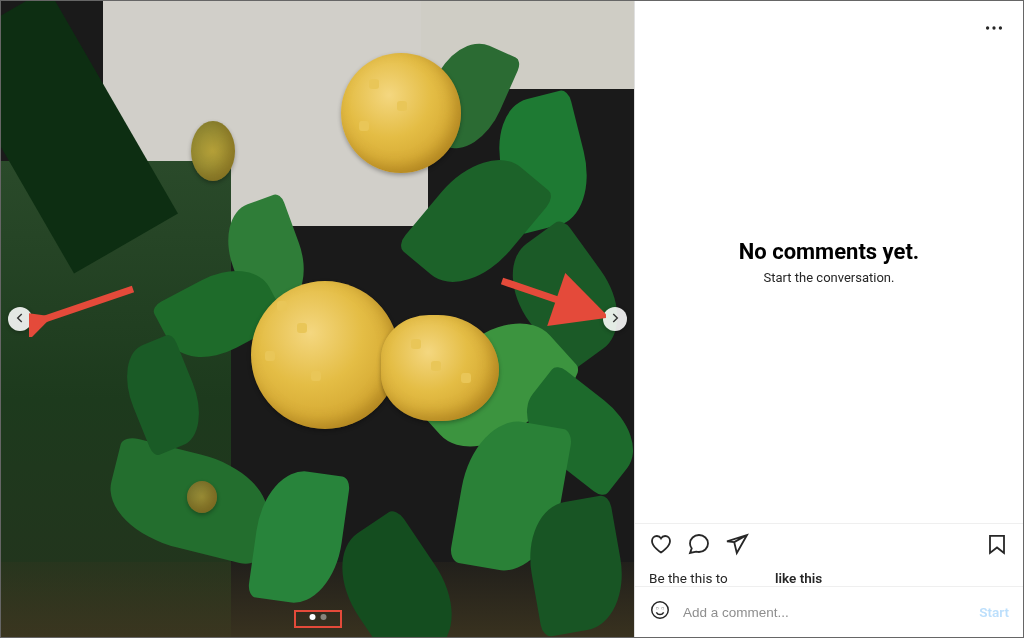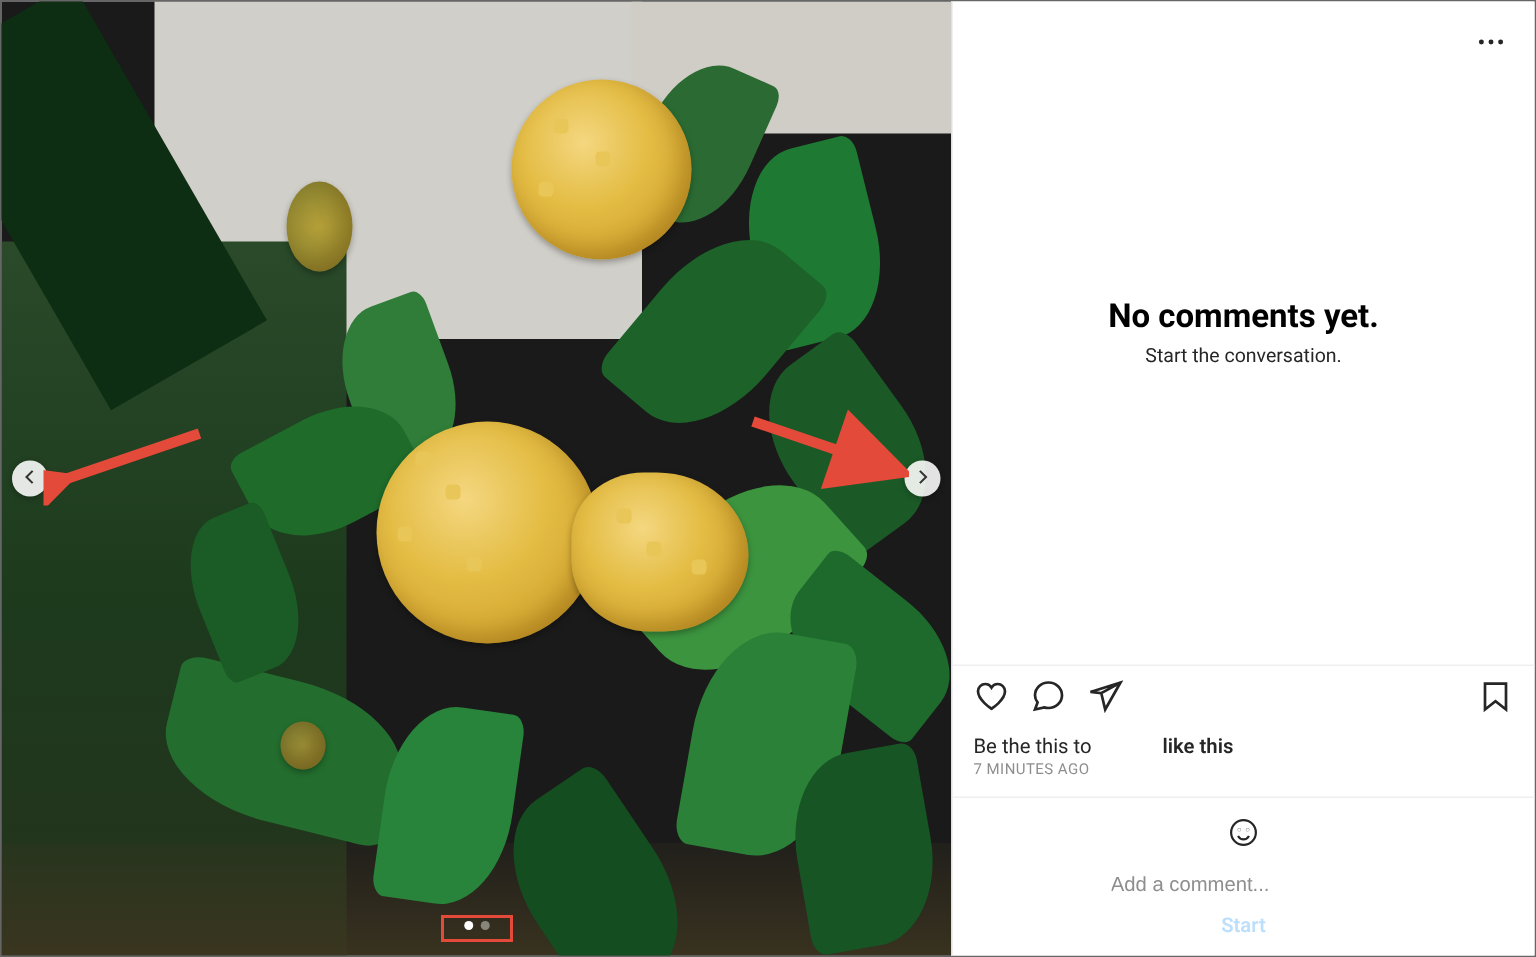--- a/index.html
+++ b/index.html
@@ -172,21 +172,20 @@
       font-size: 10px;
       letter-spacing: .3px;
       color: #8e8e8e;
     }
     .comment-bar {
       border-top: 1px solid #efefef;
       display: flex;
       align-items: center;
       padding: 12px 14px;
       gap: 12px;
-      flex-direction: column;
     }
     .emoji-btn { cursor: pointer; display: flex; }
     .emoji-btn svg { width: 22px; height: 22px; fill: none; stroke: #262626; stroke-width: 1.6; }
     .comment-input {
       flex: 1;
       border: none;
       outline: none;
       font-size: 13.5px;
       color: #262626;
       background: transparent;
@@ -333,21 +332,20 @@
                 <path d="M19 21 L12 15.5 L5 21 L5 3.8 L19 3.8 Z"></path>
               </svg>
           </span>
         </div>
       </div>
     </div>
 
     <div class="likes-line">
       <span>Be the this to </span><b>like this</b>
     </div>
-    <div class="timestamp">7 MINUTES AGO</div>
 
     <div class="comment-bar">
       <div class="emoji-btn">
         <span>
           <svg viewBox="0 0 24 24">
               <circle cx="12" cy="12" r="9"></circle>
               <circle cx="9" cy="10" r="0.1" stroke-width="2.4"></circle>
               <circle cx="15" cy="10" r="0.1" stroke-width="2.4"></circle>
               <path d="M8 14.5 C9 16.2 10.5 17 12 17 C13.5 17 15 16.2 16 14.5"></path>
             </svg>

